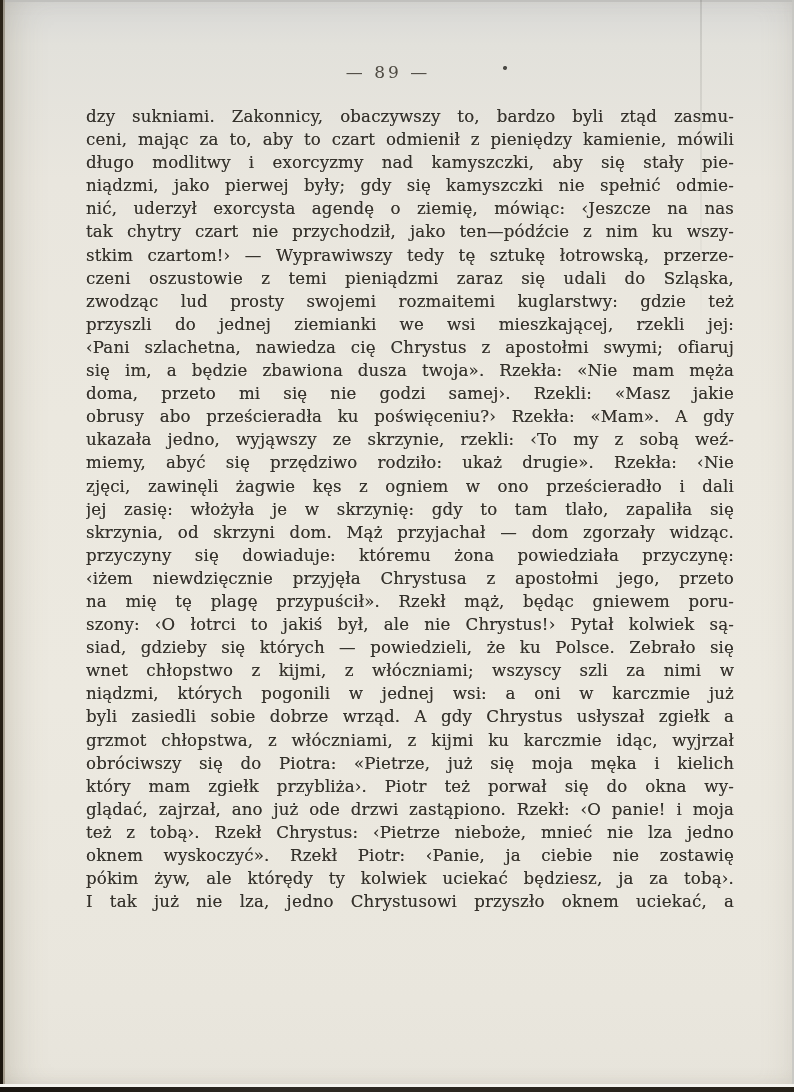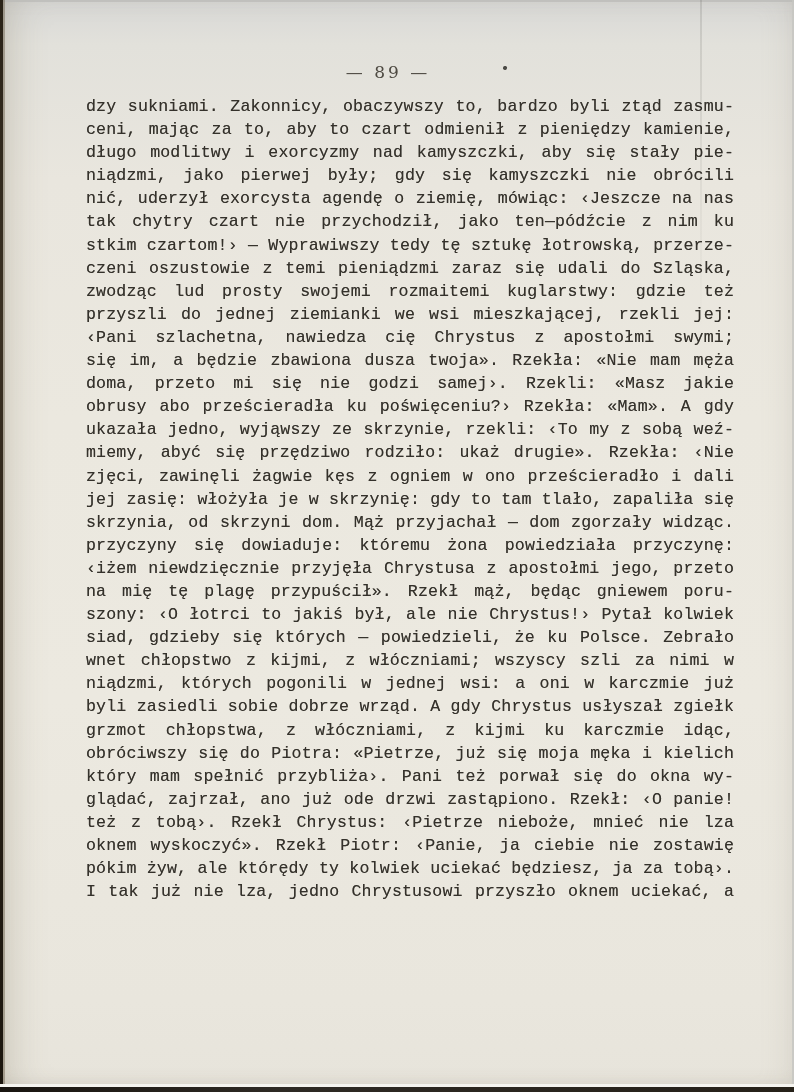--- a/index.html
+++ b/index.html
@@ -72,28 +72,27 @@
     top: 66px;
     left: 503px;
     width: 4px;
     height: 4px;
     border-radius: 50% 40% 55% 45%;
     background: #4b4a45;
     transform: rotate(20deg);
   }
   .text-block {
     position: absolute;
-    top: 95px;
+    top: 105px;
     left: 86px;
     width: 648px;
     color: #34312b;
     font-size: 16.6px;
     letter-spacing: 0.15px;
     text-shadow: 0 0 0.5px rgba(44, 40, 32, 0.55);
-    font-family: Liberation Mono, monospace;
   }
   .text-line {
     height: 23.1px;
     line-height: 23.1px;
     white-space: normal;
     text-align: justify;
     text-align-last: justify;
     overflow: hidden;
   }
 </style>
@@ -108,21 +107,21 @@
   <div class="edge-right"></div>
 
   <div class="page-number">— 89 —</div>
   <div class="ink-dot"></div>
 
   <div class="text-block">
 
   <div class="text-line">dzy sukniami. Zakonnicy, obaczywszy to, bardzo byli ztąd zasmu-</div>
       <div class="text-line">ceni, mając za to, aby to czart odmienił z pieniędzy kamienie, mówili</div>
       <div class="text-line">długo modlitwy i exorcyzmy nad kamyszczki, aby się stały pie-</div>
-      <div class="text-line">niądzmi, jako pierwej były; gdy się kamyszczki nie obrócili odmie-</div>
+      <div class="text-line">niądzmi, jako pierwej były; gdy się kamyszczki nie spełnić odmie-</div>
       <div class="text-line">nić, uderzył exorcysta agendę o ziemię, mówiąc: ‹Jeszcze na nas</div>
       <div class="text-line">tak chytry czart nie przychodził, jako ten—pódźcie z nim ku wszy-</div>
       <div class="text-line">stkim czartom!› — Wyprawiwszy tedy tę sztukę łotrowską, przerze-</div>
       <div class="text-line">czeni oszustowie z temi pieniądzmi zaraz się udali do Szląska,</div>
       <div class="text-line">zwodząc lud prosty swojemi rozmaitemi kuglarstwy: gdzie też</div>
       <div class="text-line">przyszli do jednej ziemianki we wsi mieszkającej, rzekli jej:</div>
       <div class="text-line">‹Pani szlachetna, nawiedza cię Chrystus z apostołmi swymi; ofiaruj</div>
       <div class="text-line">się im, a będzie zbawiona dusza twoja». Rzekła: «Nie mam męża</div>
       <div class="text-line">doma, przeto mi się nie godzi samej›. Rzekli: «Masz jakie</div>
       <div class="text-line">obrusy abo prześcieradła ku poświęceniu?› Rzekła: «Mam». A gdy</div>
@@ -134,21 +133,21 @@
       <div class="text-line">przyczyny się dowiaduje: któremu żona powiedziała przyczynę:</div>
       <div class="text-line">‹iżem niewdzięcznie przyjęła Chrystusa z apostołmi jego, przeto</div>
       <div class="text-line">na mię tę plagę przypuścił». Rzekł mąż, będąc gniewem poru-</div>
       <div class="text-line">szony: ‹O łotrci to jakiś był, ale nie Chrystus!› Pytał kolwiek są-</div>
       <div class="text-line">siad, gdzieby się których — powiedzieli, że ku Polsce. Zebrało się</div>
       <div class="text-line">wnet chłopstwo z kijmi, z włóczniami; wszyscy szli za nimi w</div>
       <div class="text-line">niądzmi, których pogonili w jednej wsi: a oni w karczmie już</div>
       <div class="text-line">byli zasiedli sobie dobrze wrząd. A gdy Chrystus usłyszał zgiełk a</div>
       <div class="text-line">grzmot chłopstwa, z włóczniami, z kijmi ku karczmie idąc, wyjrzał</div>
       <div class="text-line">obróciwszy się do Piotra: «Pietrze, już się moja męka i kielich</div>
-      <div class="text-line">który mam spełnić przybliża›. Pani też porwał się do okna wy-</div>
+      <div class="text-line">który mam zgiełk przybliża›. Piotr też porwał się do okna wy-</div>
       <div class="text-line">glądać, zajrzał, ano już ode drzwi zastąpiono. Rzekł: ‹O panie! i moja</div>
       <div class="text-line">też z tobą›. Rzekł Chrystus: ‹Pietrze nieboże, mnieć nie lza jedno</div>
       <div class="text-line">oknem wyskoczyć». Rzekł Piotr: ‹Panie, ja ciebie nie zostawię</div>
       <div class="text-line">pókim żyw, ale którędy ty kolwiek uciekać będziesz, ja za tobą›.</div>
       <div class="text-line">I tak już nie lza, jedno Chrystusowi przyszło oknem uciekać, a</div>
     </div>
 
   <div class="edge-bottom-light"></div>
   <div class="edge-bottom"></div>
 </div>

